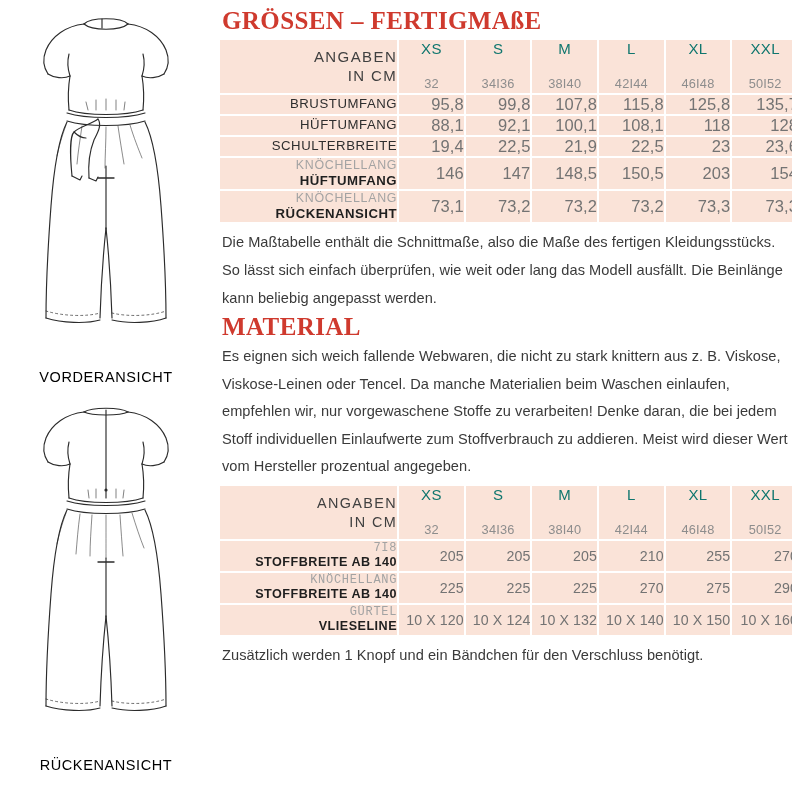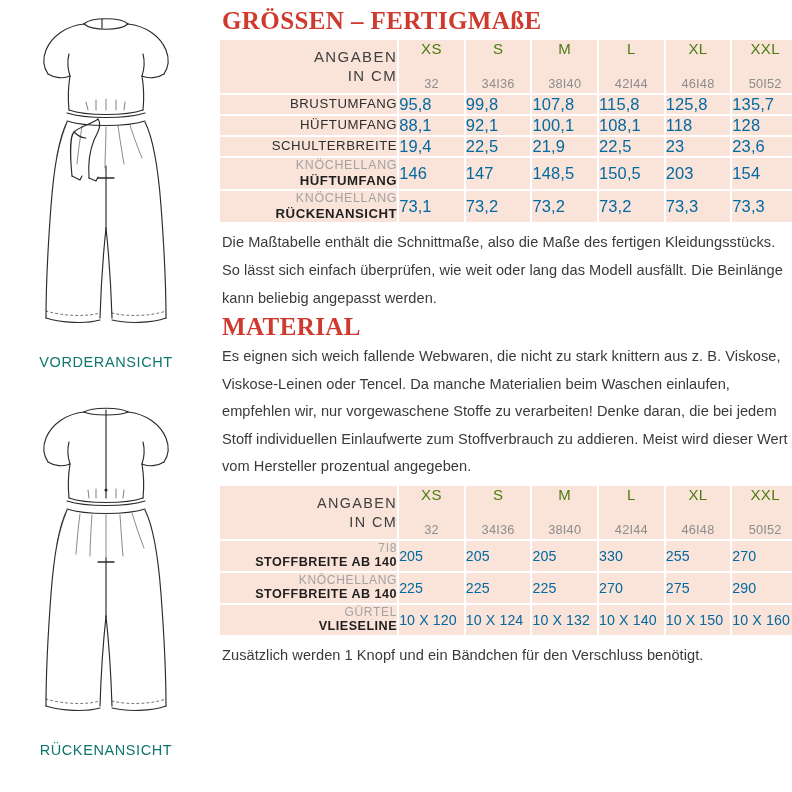--- a/index.html
+++ b/index.html
@@ -31,23 +31,23 @@
     height: 388px;
     display: flex;
     flex-direction: column;
     align-items: center;
     justify-content: flex-start;
   }
   .fig svg { display: block; }
   .fig-caption {
     font-size: 14.5px;
     letter-spacing: 0.6px;
-    color: #0f766e;
+    color: #000000;
     text-align: center;
-    margin-top: 0;
+    margin-top: 15px;
     font-family: "Liberation Sans", sans-serif;
   }
 
   
   .right-col {
     width: 580px;
     flex: 0 0 580px;
     padding: 0 2px 0 8px;
     position: relative;
   }
@@ -105,21 +105,21 @@
     line-height: 1.28;
   }
   th.hdr-size {
     text-align: center;
     padding: 8px 2px 9px 2px;
     font-weight: normal;
   }
   th.hdr-size .sz {
     display: block;
     font-size: 15px;
-    color: #4d7c0f;
+    color: #0f766e;
     letter-spacing: 0.4px;
     line-height: 1.25;
   }
   th.hdr-size .num {
     display: block;
     font-size: 12.8px;
     color: #8d8d8d;
     letter-spacing: 0.2px;
     line-height: 1.3;
     margin-top: 17px;
@@ -142,29 +142,29 @@
     font-weight: normal;
   }
   td.row-label .main {
     display: block;
     font-weight: bold;
     color: #1f1f1f;
     letter-spacing: 0.5px;
   }
   td.row-label.single { font-weight: normal; color: #2e2e2e; }
   td.val {
-    text-align: left;
+    text-align: right;
     font-size: 16.5px;
-    color: #0369a1;
+    color: #737373;
     padding: 7px 1px 8px 1px;
     letter-spacing: 0.1px;
   }
   table.measure.t2 td.val { font-size: 14.2px; }
   table.measure.t2 td.row-label { font-size: 12.6px; }
-  table.measure.t2 td.row-label .sub { font-size: 12px; }
+  table.measure.t2 td.row-label .sub { font-size: 12px; font-family: Liberation Mono, monospace; }
   table.measure.t2 th.hdr-label { font-size: 14.4px; }
 </style>
 </head>
 <body>
 
 <div id="page">
 
   <div class="left-col">
 
     <div class="fig">
@@ -433,21 +433,21 @@
       </thead>
       <tbody>
         <tr>
           <td class="row-label">
             <span class="sub">7I8</span>
             <span class="main">STOFFBREITE AB 140</span>
           </td>
           <td class="val">205</td>
           <td class="val">205</td>
           <td class="val">205</td>
-          <td class="val">330</td>
+          <td class="val">210</td>
           <td class="val">255</td>
           <td class="val">270</td>
         </tr>
         <tr>
           <td class="row-label">
             <span class="sub">KNÖCHELLANG</span>
             <span class="main">STOFFBREITE AB 140</span>
           </td>
           <td class="val">225</td>
           <td class="val">225</td>

